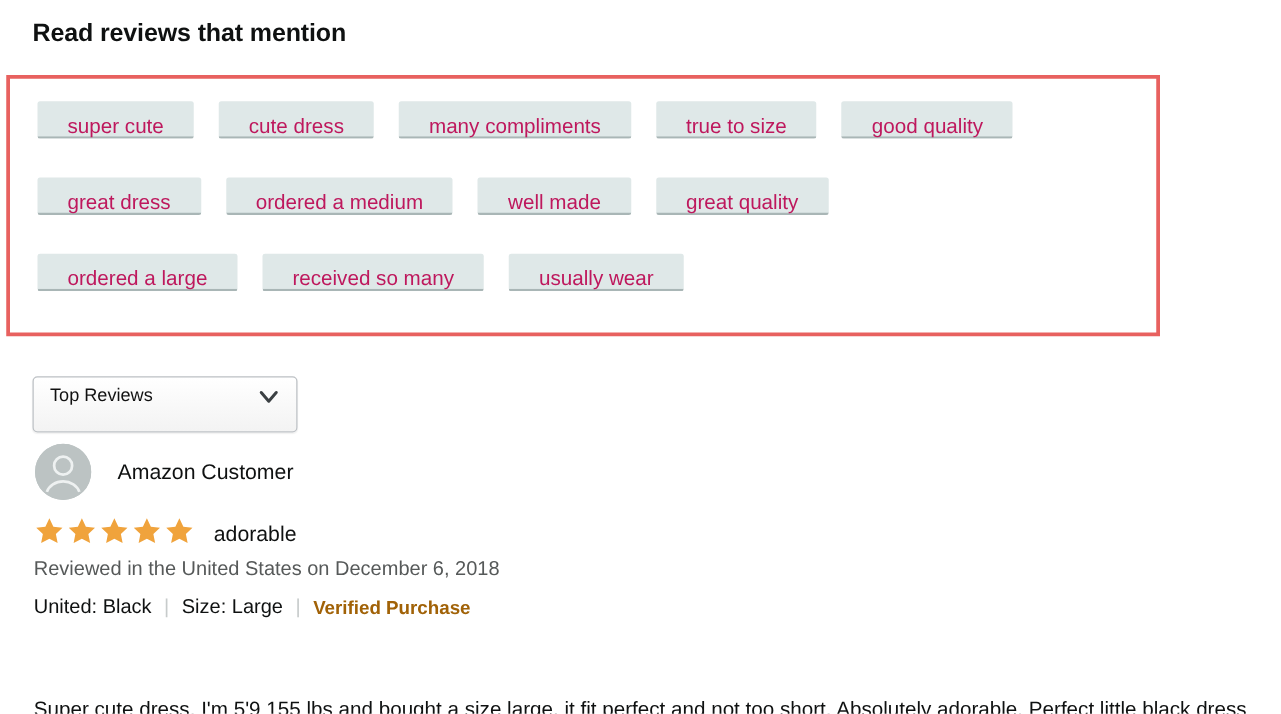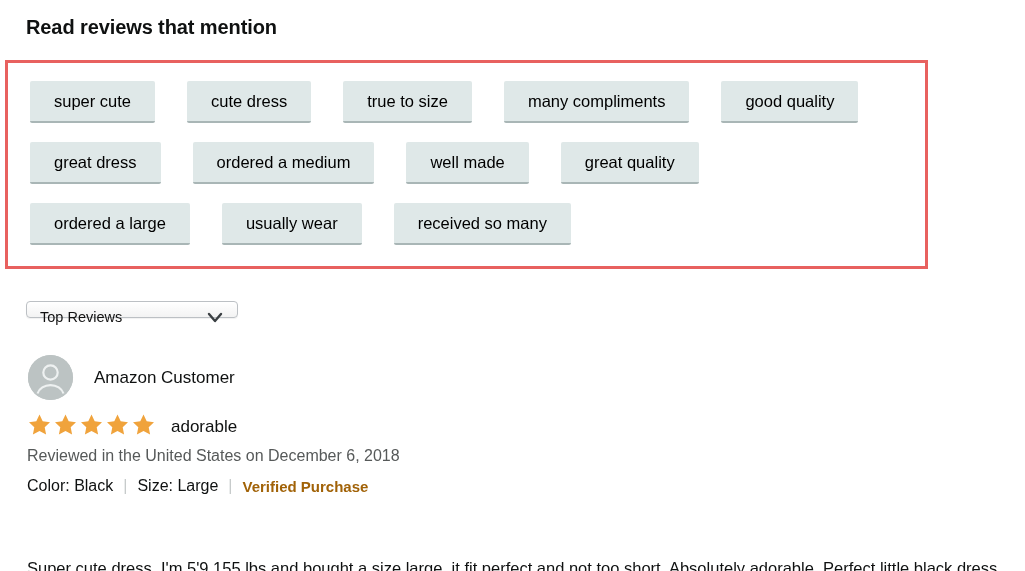--- a/index.html
+++ b/index.html
@@ -49,39 +49,39 @@
     display: flex;
     align-items: flex-start;
     margin-bottom: 19px;
     height: 42px;
   }
   .tag-btn {
     background: #dfe8e8;
     border: none;
     border-bottom: 2px solid #a9b6b6;
     border-radius: 2px;
-    height: 42px;
+    height: 30px;
     line-height: 40px;
     padding: 0 24px;
-    margin-right: 32px;
+    margin-right: 20px;
     font-family: "Liberation Sans", sans-serif;
     font-size: 16.5px;
-    color: #000000;
+    color: #be185d;
     white-space: nowrap;
     cursor: pointer;
     box-sizing: border-box;
   }
 
   
   .sort-select {
     position: absolute;
     left: 26px;
     top: 301px;
     width: 212px;
-    height: 17px;
+    height: 45px;
     background: linear-gradient(#ffffff, #f3f3f3);
     border: 1px solid #bcc0c4;
     border-radius: 4px;
     box-shadow: 0 1px 0 rgba(255,255,255,.6) inset, 0 1px 1px rgba(0,0,0,.06);
     cursor: pointer;
     box-sizing: border-box;
     text-align: center;
   }
   .sort-label {
     position: absolute;
@@ -177,34 +177,34 @@
 </head>
 <body>
 
 <div class="page-heading">Read reviews that mention</div>
 
 <div class="tags-highlight">
   <div class="tag-rows" id="tag-rows">
       <div class="tag-row">
         <button class="tag-btn">super cute</button>
         <button class="tag-btn">cute dress</button>
+        <button class="tag-btn">many compliments</button>
         <button class="tag-btn">true to size</button>
-        <button class="tag-btn">many compliments</button>
         <button class="tag-btn">good quality</button>
       </div>
       <div class="tag-row">
         <button class="tag-btn">great dress</button>
         <button class="tag-btn">ordered a medium</button>
         <button class="tag-btn">well made</button>
         <button class="tag-btn">great quality</button>
       </div>
       <div class="tag-row">
         <button class="tag-btn">ordered a large</button>
+        <button class="tag-btn">received so many</button>
         <button class="tag-btn">usually wear</button>
-        <button class="tag-btn">received so many</button>
       </div>
     </div>
 </div>
 
 <div class="sort-select">
   <span class="sort-label">Top Reviews</span>
   <span class="sort-chevron">
     <svg width="16" height="14" viewBox="0 0 16 14" aria-hidden="true">
       <path d="M2 3 L8 10 L14 3" fill="none" stroke="#3b4043" stroke-width="2.4" stroke-linecap="round" stroke-linejoin="round"></path>
     </svg>
@@ -239,20 +239,20 @@
       <span class="star"><svg width="25" height="24" viewBox="0 0 24 24" aria-hidden="true">
           <path d="M12 1.6 L15.2 8.3 L22.5 9.2 L17.2 14.2 L18.6 21.4 L12 17.9 L5.4 21.4 L6.8 14.2 L1.5 9.2 L8.8 8.3 Z" fill="#f0a33c"></path>
         </svg></span>
     </span>
   <span class="review-title">adorable</span>
 </div>
 
 <div class="review-date">Reviewed in the United States on December 6, 2018</div>
 
 <div class="review-attrs">
-  <span>Color: Black</span>
+  <span>United: Black</span>
   <span class="attr-sep">|</span>
   <span>Size: Large</span>
   <span class="attr-sep">|</span>
   <span class="verified">Verified Purchase</span>
 </div>
 
 <div class="review-body">Super cute dress. I'm 5'9 155 lbs and bought a size large, it fit perfect and not too short. Absolutely adorable. Perfect little black dress</div>
 
 </body></html>

